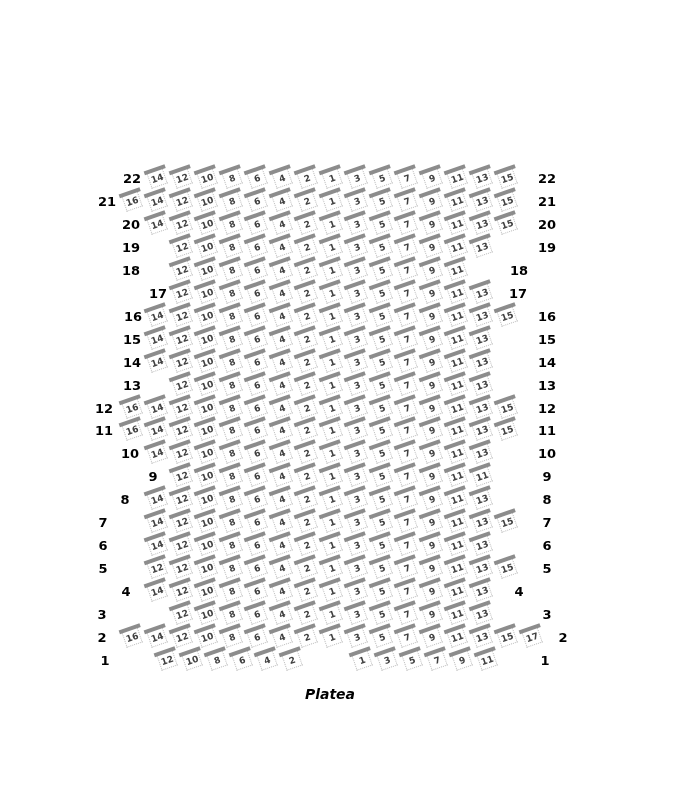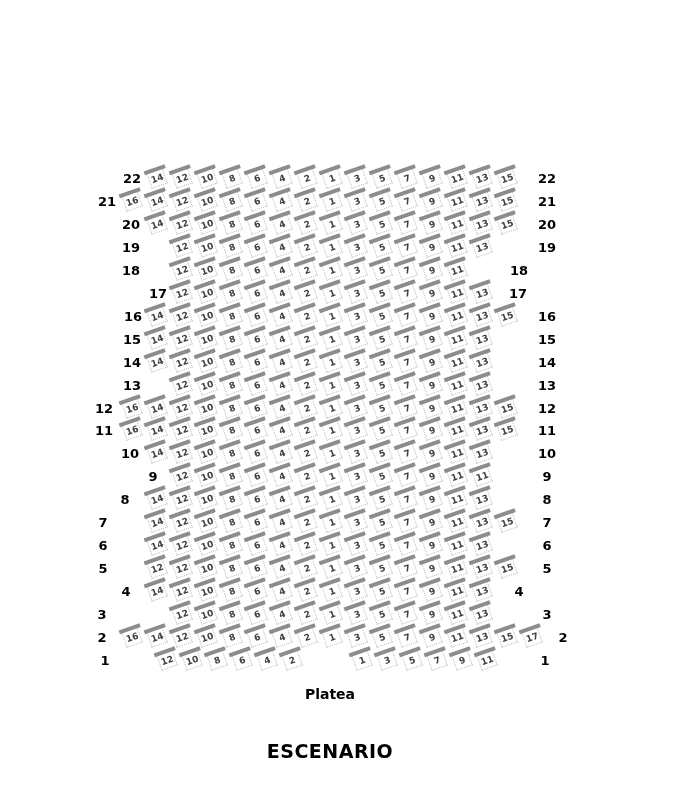--- a/index.html
+++ b/index.html
@@ -23,21 +23,21 @@
     content:"";position:absolute;top:-2px;left:-3px;width:22px;height:4px;
     background:var(--seat-bar);
   }
   .seat-num{
     position:absolute;left:0;top:1px;width:100%;height:100%;
     display:flex;align-items:center;justify-content:center;
     font-size:9px;font-weight:bold;color:var(--seat-num);line-height:1;
   }
   .section-label{
     position:absolute;transform:translate(-50%,-50%);
-    font-weight:bold;font-size:14px;color:#000;white-space:nowrap;
+    font-weight:bold;font-size:14px;color:#000;white-space:nowrap;font-style:italic;
   }
   .stage-label{
     position:absolute;transform:translate(-50%,-50%);
     font-weight:bold;font-size:19px;color:#000;letter-spacing:.5px;white-space:nowrap;
   }
 </style>
 </head>
 <body>
 
 <div class="canvas" style="background: rgb(255, 255, 255);">
@@ -1020,14 +1020,13 @@
         <span class="seat-num">7</span>
       </div>
       <div class="seat" style="left: 462px; top: 659.95px;">
         <span class="seat-num">9</span>
       </div>
       <div class="seat" style="left: 487px; top: 659.95px;">
         <span class="seat-num">11</span>
       </div>
     </div>
   <div class="section-label" id="section-label" style="left: 330px; top: 694px;">Platea</div>
-  <div class="stage-label" id="stage-label" style="left: 330px; top: 751px;">ESCENARIO</div>
 </div>
 
 </body></html>

